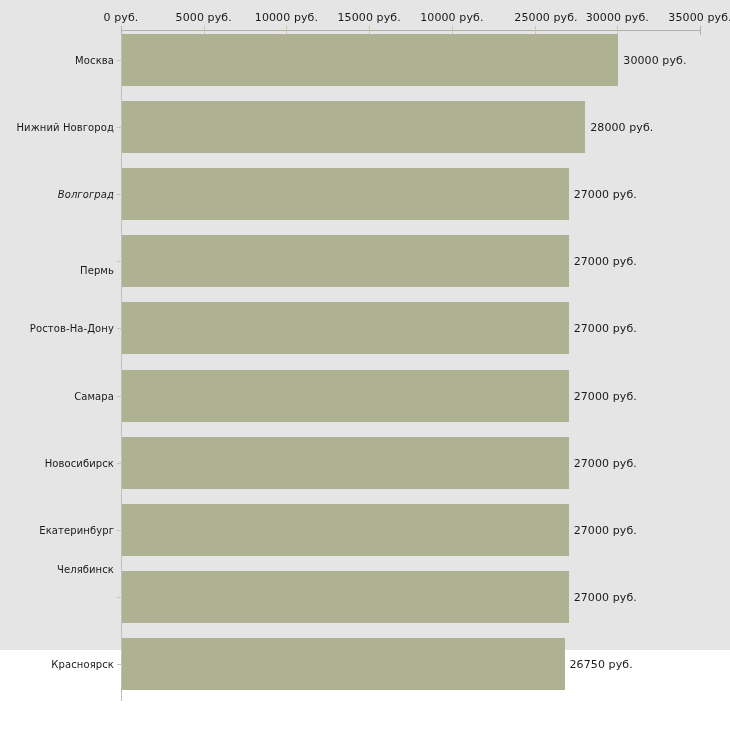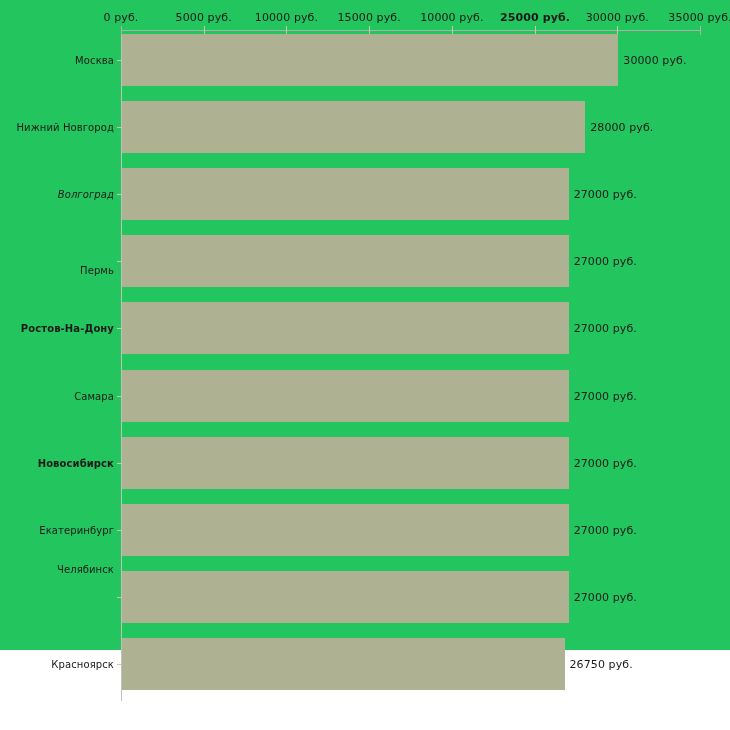--- a/index.html
+++ b/index.html
@@ -12,21 +12,21 @@
     height: 730px;
     overflow: hidden;
     font-family: "DejaVu Sans", "Liberation Sans", sans-serif;
     -webkit-font-smoothing: antialiased;
   }
 
   #chart-root {
     position: relative;
     width: 730px;
     height: 650px;
-    background: #22c55e;
+    background: #e5e5e5;
   }
 
   
   .x-axis-line {
     position: absolute;
     left: 121px;
     top: 30px;
     width: 579px;
     height: 1px;
     background: #b0b0a8;
@@ -107,42 +107,42 @@
       <div class="x-tick-label" style="left: 121px;">0 руб.</div>
       <div class="x-tick" style="left: 203.714px;"></div>
       <div class="x-tick-label" style="left: 203.714px;">5000 руб.</div>
       <div class="x-tick" style="left: 286.429px;"></div>
       <div class="x-tick-label" style="left: 286.429px;">10000 руб.</div>
       <div class="x-tick" style="left: 369.143px;"></div>
       <div class="x-tick-label" style="left: 369.143px;">15000 руб.</div>
       <div class="x-tick" style="left: 451.857px;"></div>
       <div class="x-tick-label" style="left: 451.857px;">10000 руб.</div>
       <div class="x-tick" style="left: 534.571px;"></div>
-      <div class="x-tick-label" style="left: 535px; font-weight: bold;">25000 руб.</div>
+      <div class="x-tick-label" style="left: 546px;">25000 руб.</div>
       <div class="x-tick" style="left: 617.286px;"></div>
       <div class="x-tick-label" style="left: 617.286px;">30000 руб.</div>
       <div class="x-tick edge" style="left: 700px;"></div>
       <div class="x-tick-label" style="left: 700px;">35000 руб.</div>
     </div>
 
   <div id="y-axis-group">
       <div class="y-tick" style="top: 60px;"></div>
       <div class="cat-label" style="top: 60px;">Москва</div>
       <div class="y-tick" style="top: 127px;"></div>
       <div class="cat-label" style="top: 127.1px;">Нижний Новгород</div>
       <div class="y-tick" style="top: 194px;"></div>
       <div class="cat-label" style="top: 194.2px; font-style: italic;">Волгоград</div>
       <div class="y-tick" style="top: 261px;"></div>
       <div class="cat-label" style="top: 270px;">Пермь</div>
       <div class="y-tick" style="top: 328px;"></div>
-      <div class="cat-label" style="top: 328.4px; font-weight: bold;">Ростов-На-Дону</div>
+      <div class="cat-label" style="top: 328.4px;">Ростов-На-Дону</div>
       <div class="y-tick" style="top: 396px;"></div>
       <div class="cat-label" style="top: 395.5px;">Самара</div>
       <div class="y-tick" style="top: 463px;"></div>
-      <div class="cat-label" style="top: 462.6px; font-weight: bold;">Новосибирск</div>
+      <div class="cat-label" style="top: 462.6px;">Новосибирск</div>
       <div class="y-tick" style="top: 530px;"></div>
       <div class="cat-label" style="top: 529.7px;">Екатеринбург</div>
       <div class="y-tick" style="top: 597px;"></div>
       <div class="cat-label" style="top: 569px;">Челябинск</div>
       <div class="y-tick" style="top: 664px;"></div>
       <div class="cat-label" style="top: 663.9px; margin-left: 9px;">Красноярск</div>
     </div>
 
   <div id="bars-group">
       <div class="bar" title="Москва: 30000 руб." style="top: 34px; height: 52px; width: 496.286px; background: rgb(174, 178, 147);"></div>

